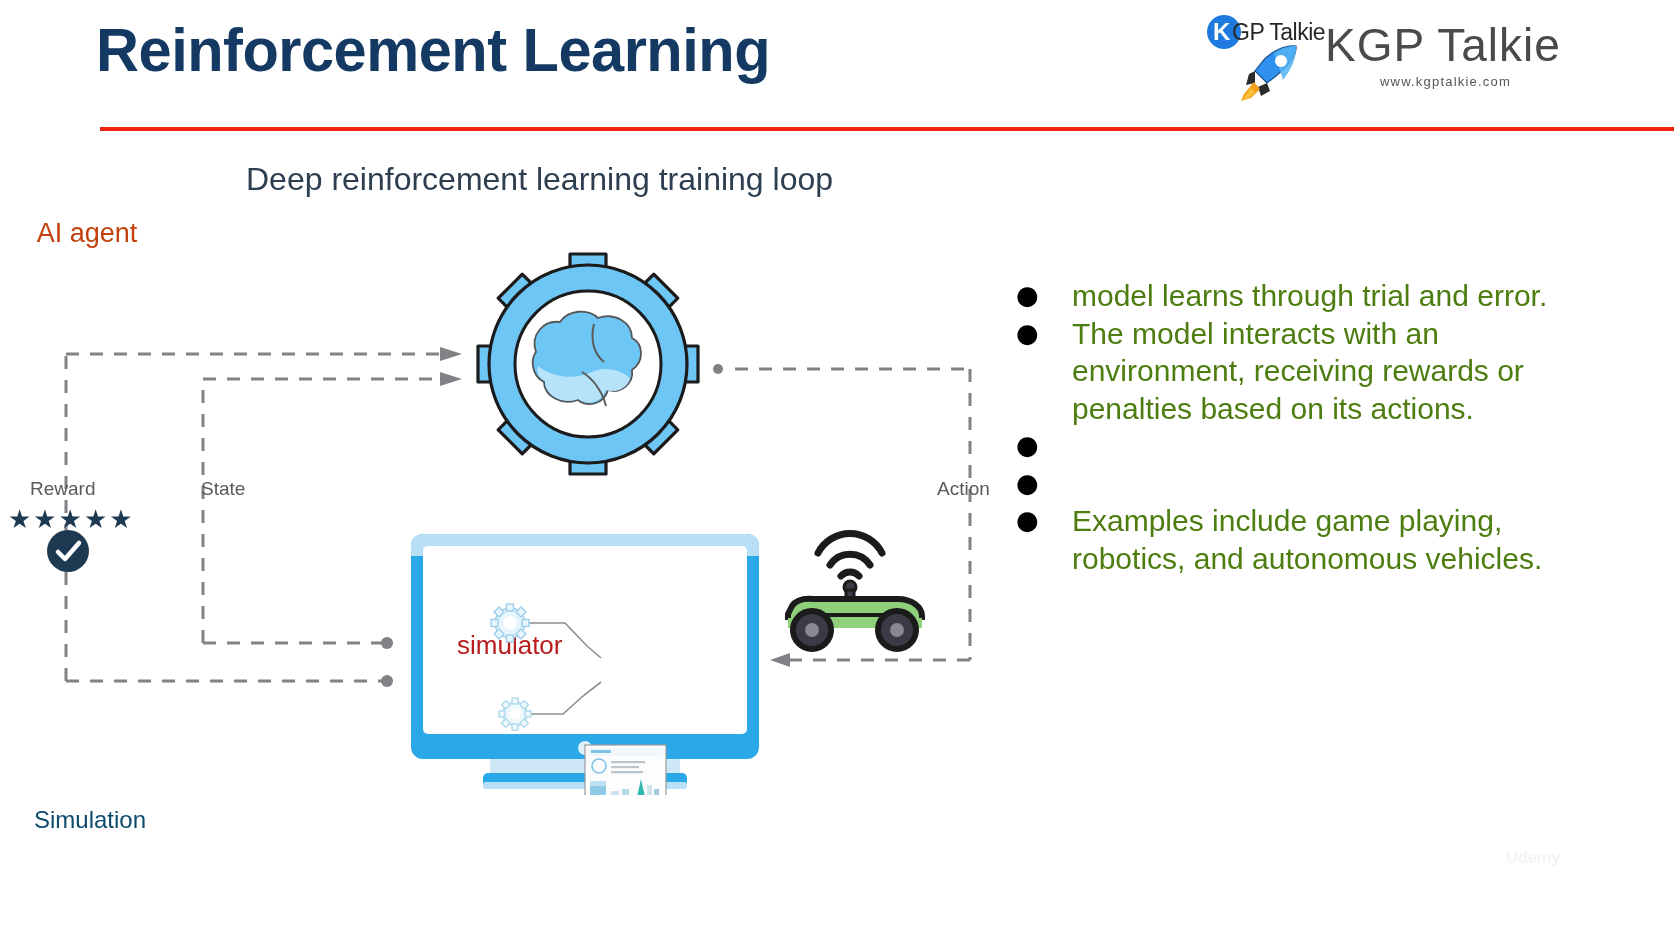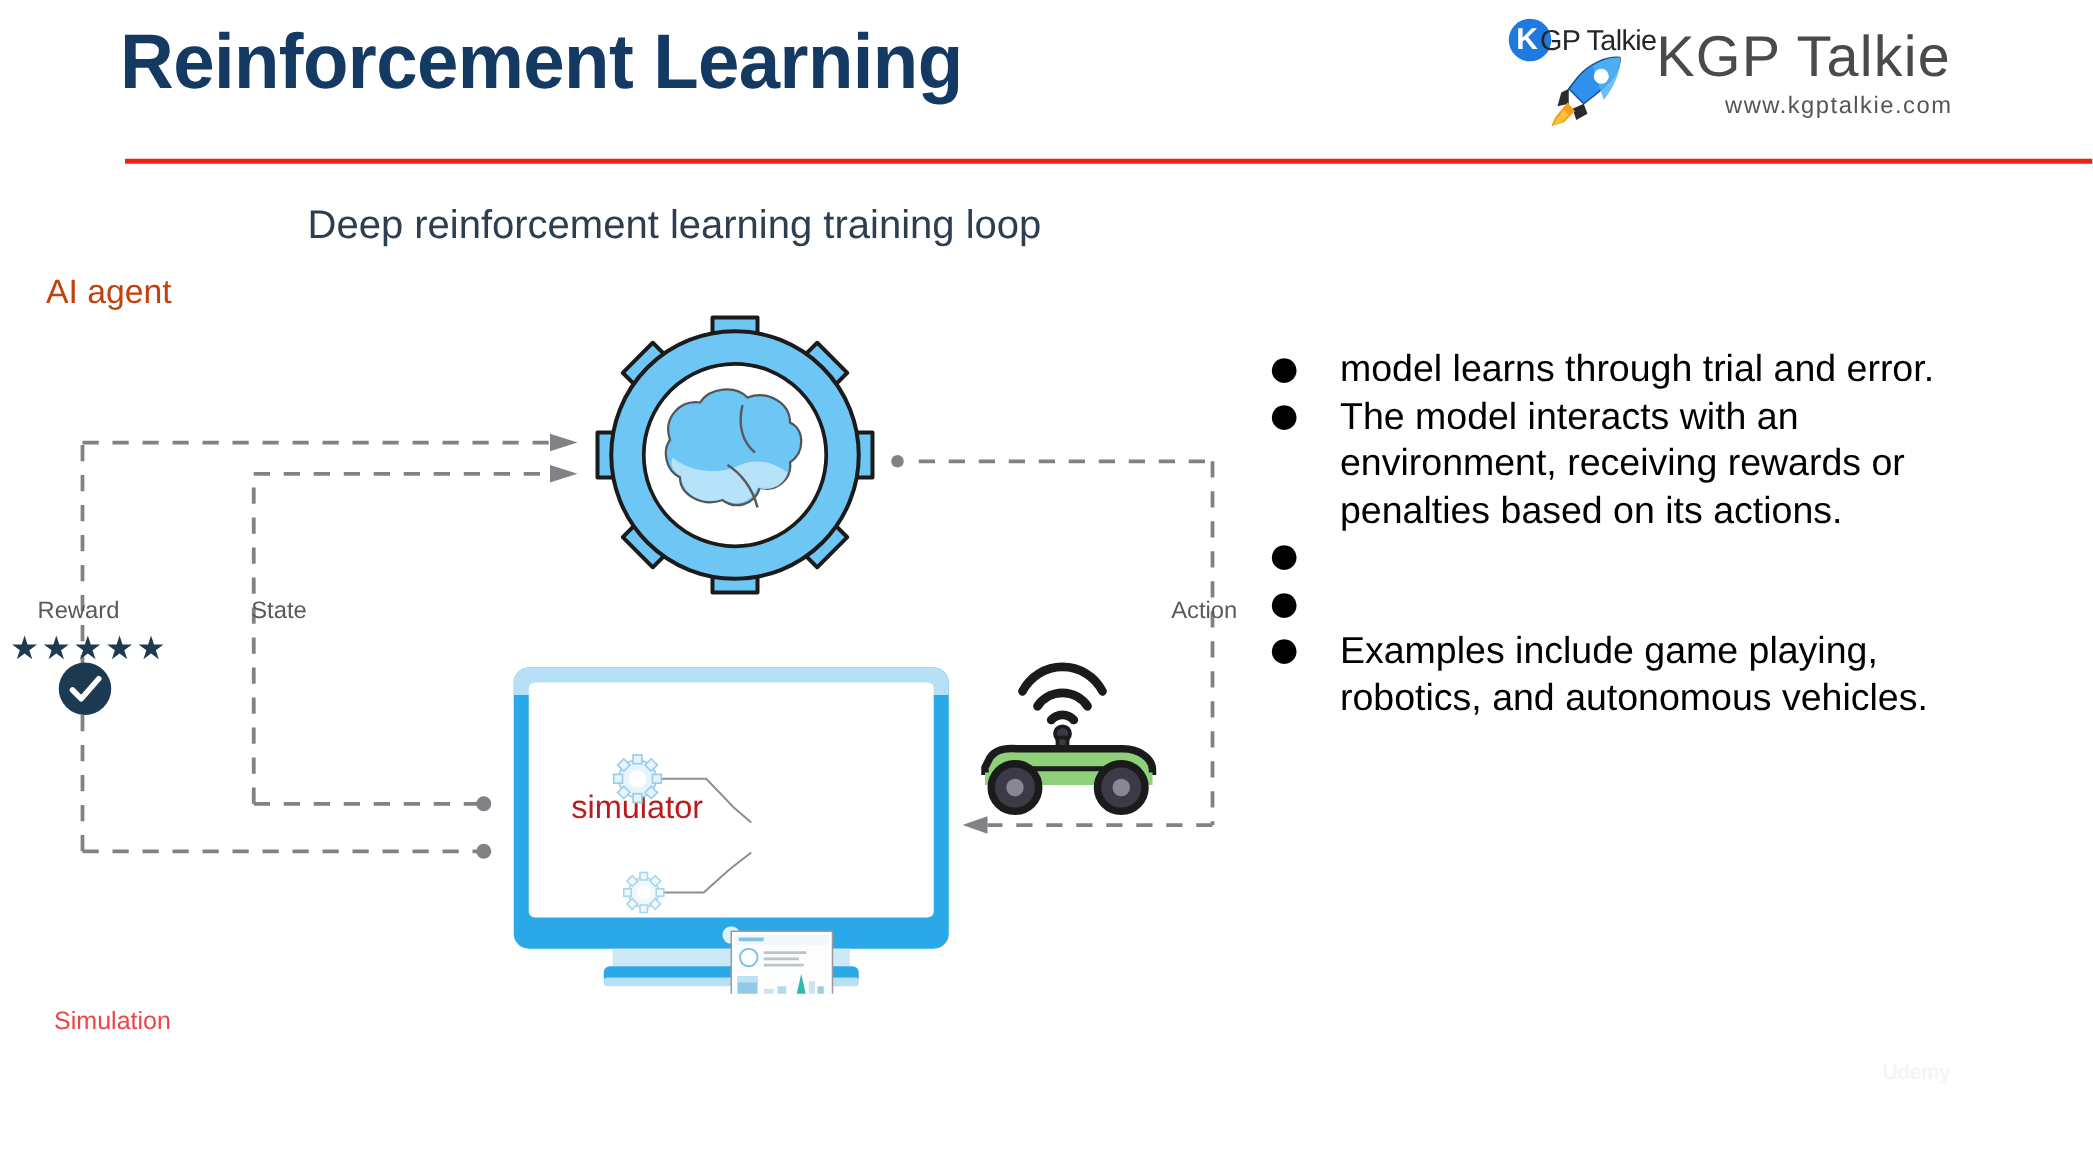--- a/index.html
+++ b/index.html
@@ -55,21 +55,21 @@
   #rocket { position:absolute; left:36px; top:31px; width:62px; height:58px; }
 
   #brand-name {
     position:absolute; left:120px; top:12px;
     font-size:46px; color:#4a4a4a; letter-spacing:1px;
     white-space:nowrap;
     font-family:"Liberation Sans", sans-serif;
   }
   #brand-url {
     position:absolute; left:175px; top:68px;
-    font-size:19px; color:#555; letter-spacing:1.2px;
+    font-size:13px; color:#555; letter-spacing:1.2px;
     white-space:nowrap;
     font-family:"Liberation Sans", sans-serif;
   }
 
   
   #diagram { position:absolute; left:0; top:130px; width:1000px; height:806px; }
 
   #diagram-title {
     position:absolute; left:246px; top:31px;
     font-size:32px; color:#2c3e50; font-weight:500;
@@ -81,21 +81,21 @@
     position:absolute; left:0px; top:88px; width:1000px;
     text-align:center;
     font-size:27px; color:#c2410c; font-weight:500;
     font-family:"Liberation Sans", sans-serif;
   }
   #agent-label span { position:relative; left:-413px; }
 
   #sim-label {
     position:absolute; left:0px; top:676px; width:1000px;
     text-align:center;
-    font-size:20px; color:#ef4444; font-weight:500;
+    font-size:24px; color:#0c4a6e; font-weight:500;
     font-family:"Liberation Sans", sans-serif;
   }
   #sim-label span { position:relative; left:-410px; }
 
   .edge-label {
     position:absolute;
     font-size:19px; color:#58595b;
     white-space:nowrap;
     font-family:"Liberation Sans", sans-serif;
   }
@@ -129,21 +129,21 @@
   }
   .bullet-row { display:flex; margin-bottom:0px; }
   .bullet-dot {
     width:64px; flex:0 0 64px;
     font-size:26px; line-height:37.5px; color:#000;
     text-align:left; padding-left:8px;
     font-family:"DejaVu Sans", sans-serif;
   }
   .bullet-text {
     flex:1;
-    font-size:30px; line-height:37.5px; color:#000000;
+    font-size:30px; line-height:37.5px; color:#4d7c0f;
     font-family:"Liberation Sans", sans-serif;
   }
 
   
   #watermark {
     position:absolute; left:1506px; top:848px;
     font-size:17px; color:#f4f4f4; font-weight:bold;
     letter-spacing:-0.5px;
     font-family:"Liberation Sans", sans-serif;
   }

